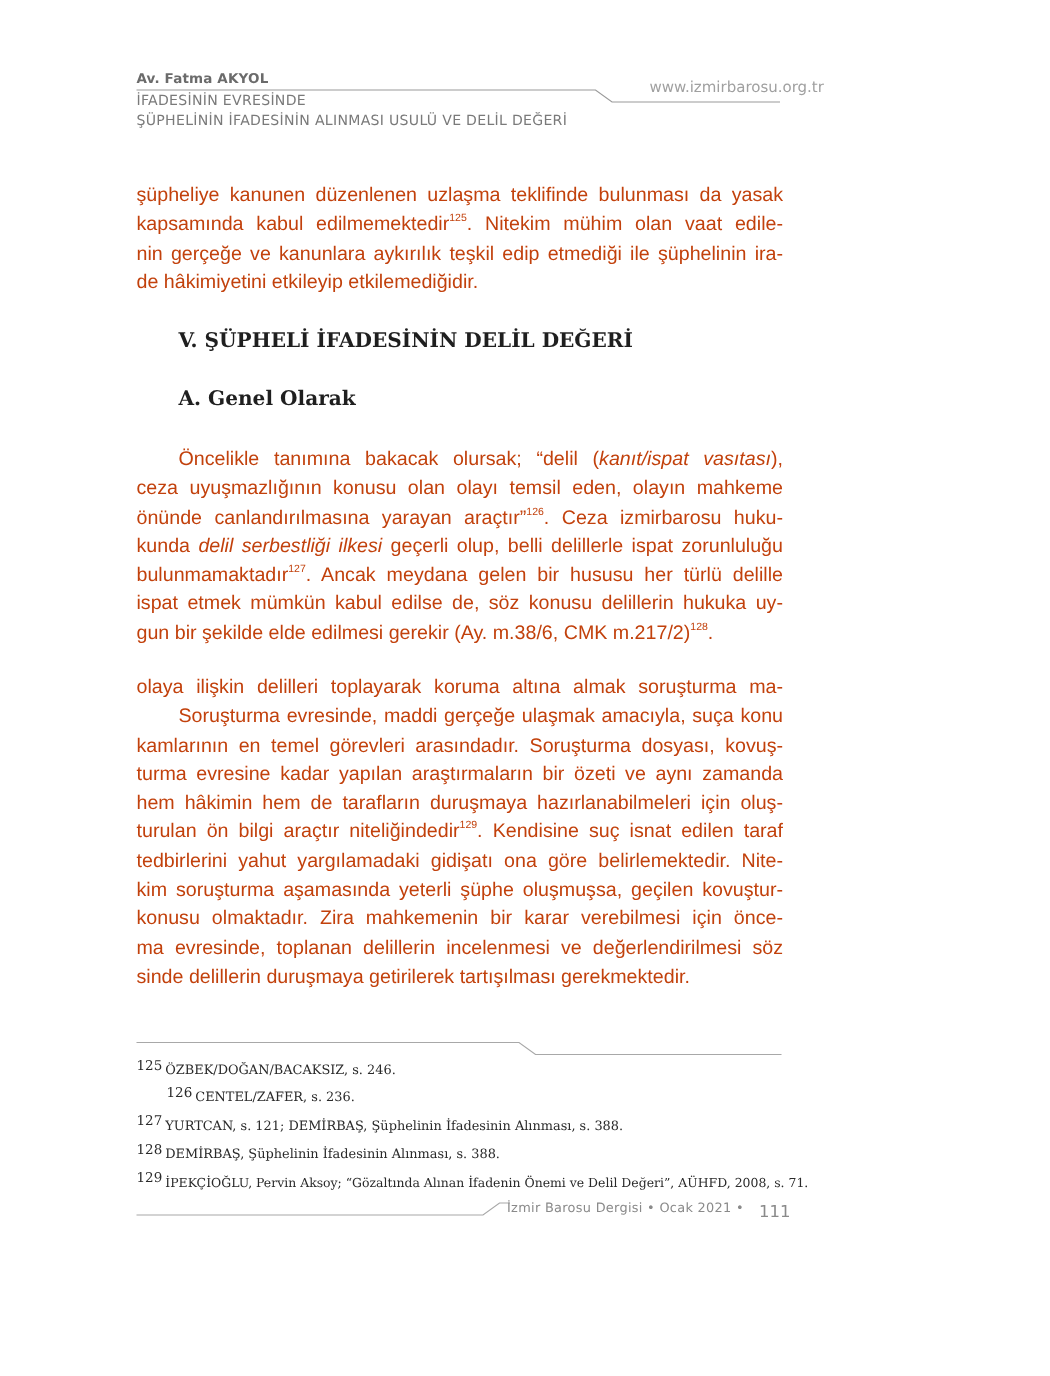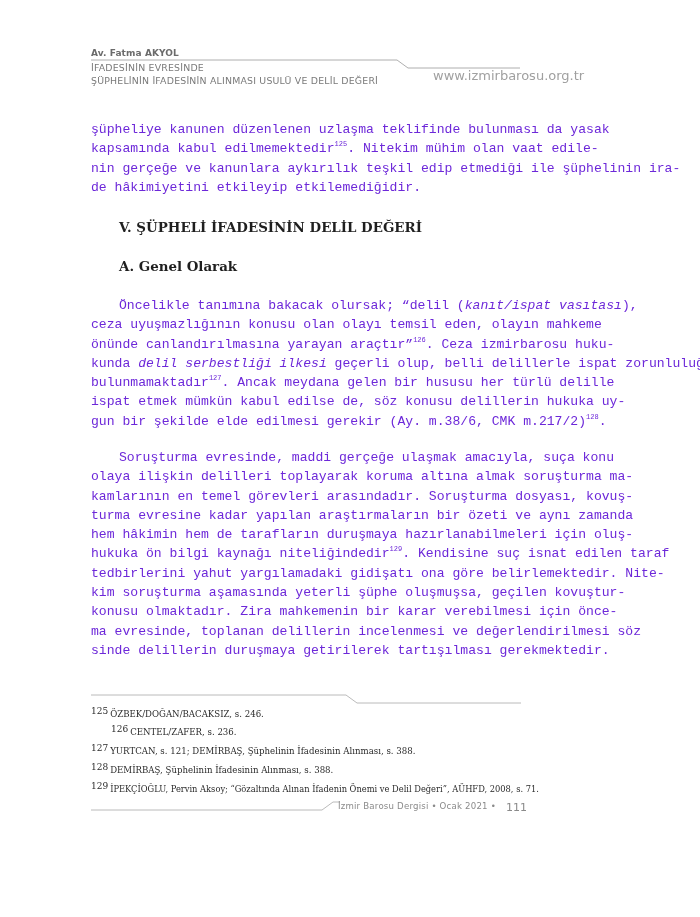--- a/index.html
+++ b/index.html
@@ -3,25 +3,25 @@
 <meta charset="utf-8">
 <style>
   html, body { margin:0; padding:0; background:#ffffff; }
   body { width:700px; height:917px; position:relative; overflow:hidden; }
   .page { position:absolute; left:0; top:0; width:700px; height:917px; background:#fff; }
 
   
   .hdr-author { position:absolute; left:91px; top:48px; font-family:"DejaVu Sans", sans-serif; font-weight:bold; font-size:9px; color:#6b6b6b; letter-spacing:0.1px; }
   .hdr-line1 { position:absolute; left:91px; top:62px; font-family:"DejaVu Sans", sans-serif; font-size:9.4px; color:#7a7a7a; letter-spacing:0.2px; }
   .hdr-line2 { position:absolute; left:91px; top:75px; font-family:"DejaVu Sans", sans-serif; font-size:9.4px; color:#7a7a7a; letter-spacing:0.2px; }
-  .hdr-site { position:absolute; left:433px; top:53px; font-family:"DejaVu Sans", sans-serif; font-size:13px; color:#a0a0a0;margin-top:15px; }
+  .hdr-site { position:absolute; left:433px; top:53px; font-family:"DejaVu Sans", sans-serif; font-size:10px; color:#a0a0a0; }
   svg.rule { position:absolute; left:0; top:0; width:700px; height:917px; pointer-events:none; }
 
   
-  .body-text { position:absolute; left:91px; width:431px; font-family:Liberation Mono, monospace; font-size:13.1px; line-height:19.3px; color:#6d28d9; text-align:justify; }
+  .body-text { position:absolute; left:91px; width:431px; font-family:Liberation Sans, sans-serif; font-size:13.1px; line-height:19.3px; color:#c2410c; text-align:justify; }
   .body-text .ln { display:block; white-space:nowrap; text-align-last:justify; text-align:justify; }
   .body-text .ln.last { text-align-last:left; }
   .ind { padding-left:28px; }
   sup { font-size:7px; line-height:0; vertical-align:6px; }
   .heading { position:absolute; left:119px; font-family:"DejaVu Serif", serif; font-weight:bold; font-size:13.4px; color:#1f1f1f; }
 
   
   .fn { position:absolute; left:91px; font-family:"DejaVu Serif", serif; font-size:8.6px; color:#2a2a2a; white-space:nowrap; }
   .fn .num { font-size:9px; vertical-align:3px; margin-right:2px; }
 
@@ -58,26 +58,26 @@
     <span class="ln ind"><span>Öncelikle tanımına bakacak olursak; “delil (</span><i>kanıt/ispat vasıtası</i><span>),</span></span>
     <span class="ln">ceza uyuşmazlığının konusu olan olayı temsil eden, olayın mahkeme</span>
     <span class="ln"><span>önünde canlandırılmasına yarayan araçtır”</span><sup>126</sup><span>. Ceza izmirbarosu huku-</span></span>
     <span class="ln"><span>kunda </span><i>delil serbestliği ilkesi</i><span> geçerli olup, belli delillerle ispat zorunluluğu</span></span>
     <span class="ln"><span>bulunmamaktadır</span><sup>127</sup><span>. Ancak meydana gelen bir hususu her türlü delille</span></span>
     <span class="ln">ispat etmek mümkün kabul edilse de, söz konusu delillerin hukuka uy-</span>
     <span class="ln last"><span>gun bir şekilde elde edilmesi gerekir (Ay. m.38/6, CMK m.217/2)</span><sup>128</sup><span>.</span></span>
   </div>
 
   <div class="body-text" style="top:448px;">
+    <span class="ln">olaya ilişkin delilleri toplayarak koruma altına almak soruşturma ma-</span>
     <span class="ln ind">Soruşturma evresinde, maddi gerçeğe ulaşmak amacıyla, suça konu</span>
-    <span class="ln">olaya ilişkin delilleri toplayarak koruma altına almak soruşturma ma-</span>
     <span class="ln">kamlarının en temel görevleri arasındadır. Soruşturma dosyası, kovuş-</span>
     <span class="ln">turma evresine kadar yapılan araştırmaların bir özeti ve aynı zamanda</span>
     <span class="ln">hem hâkimin hem de tarafların duruşmaya hazırlanabilmeleri için oluş-</span>
-    <span class="ln"><span>hukuka ön bilgi kaynağı niteliğindedir</span><sup>129</sup><span>. Kendisine suç isnat edilen taraf</span></span>
+    <span class="ln"><span>turulan ön bilgi araçtır niteliğindedir</span><sup>129</sup><span>. Kendisine suç isnat edilen taraf</span></span>
     <span class="ln">tedbirlerini yahut yargılamadaki gidişatı ona göre belirlemektedir. Nite-</span>
     <span class="ln">kim soruşturma aşamasında yeterli şüphe oluşmuşsa, geçilen kovuştur-</span>
     <span class="ln">konusu olmaktadır. Zira mahkemenin bir karar verebilmesi için önce-</span>
     <span class="ln">ma evresinde, toplanan delillerin incelenmesi ve değerlendirilmesi söz</span>
     <span class="ln last">sinde delillerin duruşmaya getirilerek tartışılması gerekmektedir.</span>
   </div>
 
   <div class="fn" style="top:706px;"><span class="num">125</span><span>ÖZBEK/DOĞAN/BACAKSIZ, s. 246.</span></div>
   <div class="fn" style="top:724px;margin-left:20px;"><span class="num">126</span><span>CENTEL/ZAFER, s. 236.</span></div>
   <div class="fn" style="top:743px;"><span class="num">127</span><span>YURTCAN, s. 121; DEMİRBAŞ, Şüphelinin İfadesinin Alınması, s. 388.</span></div>

